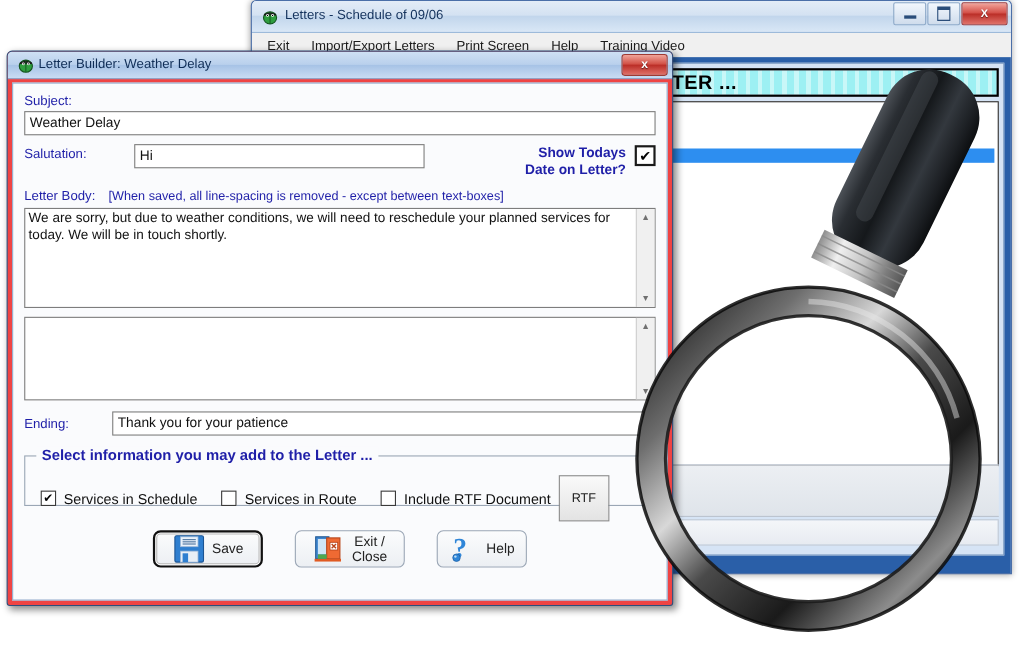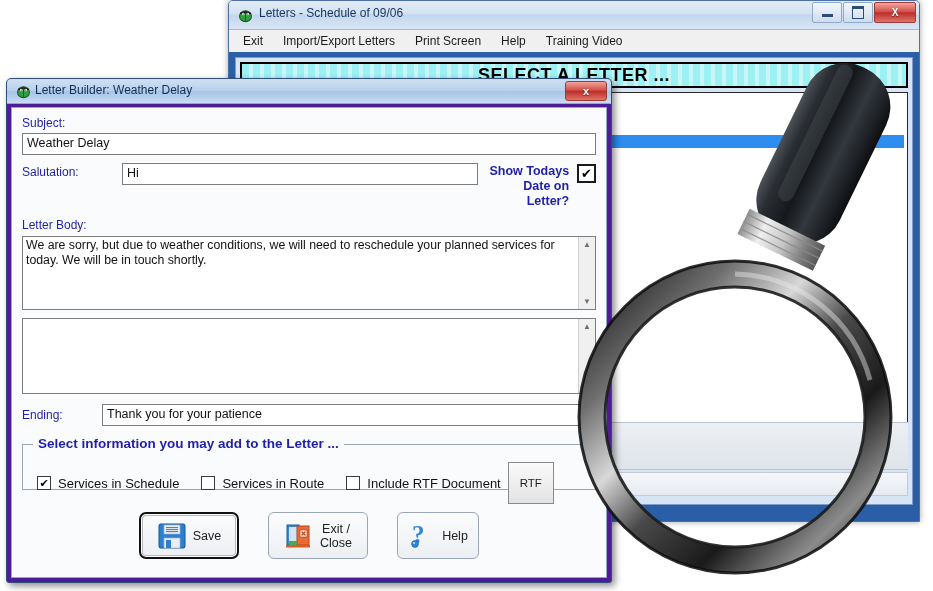--- a/index.html
+++ b/index.html
@@ -106,26 +106,25 @@
     border:1px solid #c3cbd6;display:flex;align-items:center;
   }
   #status-time{
     font-size:12px;color:#1b1b1b;padding-left:10px;border-left:1px solid #c3cbd6;
     margin-left:40px;font-family:"Liberation Sans", sans-serif;
   }
 
   
   #builder-window{
     left:6px;top:46px;width:604px;height:503px;
-    background:#4c1d95;
+    background:#ef4444;
     border:1px solid #2e4f7d;
     border-radius:5px 5px 3px 3px;
     box-shadow:3px 3px 7px rgba(0,0,0,.45);
     overflow:hidden;
-    margin-top:32px;
   }
   #builder-titlebar{
     height:24px;
     background:linear-gradient(180deg,#cfe0f4 0%,#b9d0ec 48%,#a7c3e6 52%,#c9dcf3 100%);
     border-bottom:1px solid #8aaad0;position:relative;
   }
   #builder-title-text{
     position:absolute;left:28px;top:4px;font-size:12px;color:#0f2d56;
     font-family:"Liberation Sans", sans-serif;white-space:nowrap;
   }
@@ -197,21 +196,21 @@
     font-family:"Liberation Sans", sans-serif;
   }
   .rtf-btn{
     border:1px solid #8a8a8a;background:linear-gradient(180deg,#fafafa,#e3e3e3);
     font-size:11.5px;color:#222;padding:14px 11px;
     font-family:"Liberation Sans", sans-serif;
   }
 
   
   .bigbtn{
-    height:47px;border:1px solid #9aa6b5;border-radius:6px;
+    height:34px;border:1px solid #9aa6b5;border-radius:6px;
     background:linear-gradient(180deg,#fbfcfd,#eceff3);
     display:flex;align-items:center;justify-content:center;gap:6px;
     padding:0 10px;box-sizing:border-box;
   }
   .bigbtn.focus{
     border:2px solid #111;border-radius:7px;
     box-shadow:inset 0 0 0 1px #fff, inset 0 0 0 2px #b9b9b9;
   }
   .bigbtn .btxt{
     font-size:12.5px;color:#222;line-height:14px;text-align:center;
@@ -332,35 +331,36 @@
     <div id="builder-close">x</div>
   </div>
 
   <div id="builder-client">
 
     <div class="bl-label" style="margin-bottom:3px;">Subject:</div>
     <div class="txtline" style="width:100%;">Weather Delay</div>
 
     <div style="display:flex;align-items:flex-start;margin-top:8px;">
       <div class="bl-label" style="width:100px;padding-top:2px;">Salutation:</div>
-      <div class="txtline" style="width:356px;">Hi</div>
+      <div class="txtline" style="width:264px;">Hi</div>
       <div style="flex:1;display:flex;align-items:flex-start;justify-content:flex-end;gap:8px;padding-top:1px;">
         <div class="stdate">
           <div>Show Todays</div>
           <div>Date on Letter?</div>
         </div>
         <div class="bigcheck">✔</div>
       </div>
     </div>
 
     <div style="display:flex;align-items:baseline;gap:12px;margin-top:9px;">
       <div class="bl-label">Letter Body:</div>
-    </div>
-
-    <div class="ta-wrap" style="height:74px;margin-top:4px;">
+      <div class="hint">[When saved, all line-spacing is removed - except between text-boxes]</div>
+    </div>
+
+    <div class="ta-wrap" style="height:91px;margin-top:4px;">
       <div class="ta-text">We are sorry, but due to weather conditions, we will need to reschedule your planned services for today. We will be in touch shortly.</div>
       <div class="scroll">
         <div class="arw up">▲</div>
         <div class="arw dn">▼</div>
       </div>
     </div>
 
     <div class="ta-wrap" style="height:76px;margin-top:8px;">
       <div class="ta-text"></div>
       <div class="scroll">

